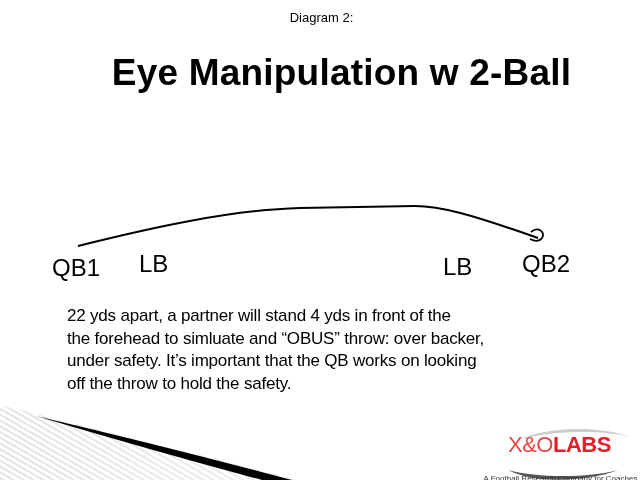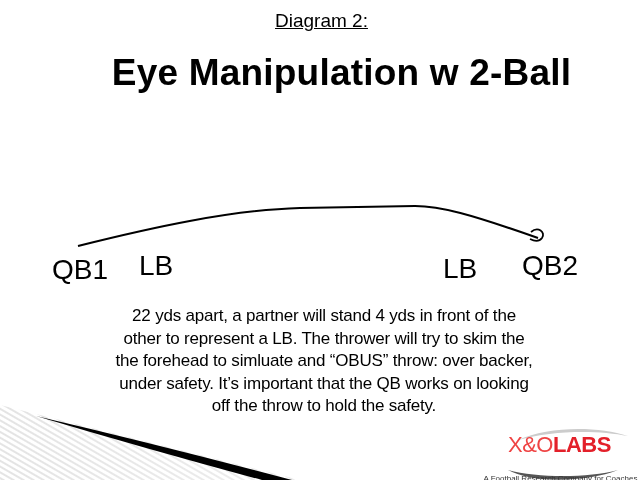--- a/index.html
+++ b/index.html
@@ -1,21 +1,21 @@
 <!DOCTYPE html>
 <html><head>
 <meta charset="utf-8">
 <style>
   html, body { margin:0; padding:0; }
   body { width:643px; height:480px; position:relative; overflow:hidden; background:#ffffff; font-family:"Liberation Sans", sans-serif; color:#000; }
   .abs { position:absolute; }
-  .subtitle { left:0; width:643px; top:10px; text-align:center; font-size:19px;text-decoration:underline; }
+  .subtitle { left:0; width:643px; top:10px; text-align:center; font-size:13px; }
   .title { left:0; width:643px; top:52px; text-align:center; font-size:37px; font-weight:bold; letter-spacing:0.2px;margin-left:20px; }
-  .label { font-size:28px; }
-  .body-text { left:84px; top:305px; width:480px; font-size:17px; line-height:22.6px; letter-spacing:-0.2px;text-align:center; }
+  .label { font-size:24px; }
+  .body-text { left:67px; top:305px; width:480px; font-size:17px; line-height:22.6px; letter-spacing:-0.2px; }
   .logo { left:478px; top:428px; width:165px; height:52px; }
   .logo-main { position:absolute; left:30px; top:4px; font-size:22px; font-weight:bold; letter-spacing:-0.5px; }
   .logo-xo { color:#ef4444; font-weight:normal; }
   .logo-labs { color:#e3202a; font-weight:900; }
   .logo-tag { position:absolute; left:0; top:46px; width:165px; text-align:center; font-size:8px; color:#333; white-space:nowrap; }
 </style>
 </head>
 <body>
 
 <svg class="abs" style="left:0;top:0" width="643" height="480" viewBox="0 0 643 480">
@@ -42,21 +42,20 @@
   <path d="M531,232 C538,226 546,232 542,238 C539,242 534,241 530,239" fill="none" stroke="#000" stroke-width="1.8"></path>
 </svg>
 
 <div class="abs label" style="left:52px;top:254px">QB1</div>
 <div class="abs label" style="left:139px;top:250px">LB</div>
 <div class="abs label" style="left:443px;top:253px">LB</div>
 <div class="abs label" style="left:522px;top:250px">QB2</div>
 
 <div class="abs body-text">
   <div>22 yds apart, a partner will stand 4 yds in front of the</div>
-  <div>other to represent a LB.  The thrower will try to skim the</div>
   <div>the forehead to simluate and “OBUS” throw: over backer,</div>
   <div>under safety.  It’s important that the QB works on looking</div>
   <div>off the throw to hold the safety.</div>
 </div>
 
 <div class="abs logo">
   <svg style="position:absolute;left:0;top:0" width="165" height="52" viewBox="0 0 165 52">
     <path d="M40,12 C70,-2 120,-2 150,8 C120,2 75,2 40,12 Z" fill="#cccccc"></path>
     <path d="M30,42 C55,56 110,54 140,42 C110,50 60,50 30,42 Z" fill="#555555"></path>
   </svg>

